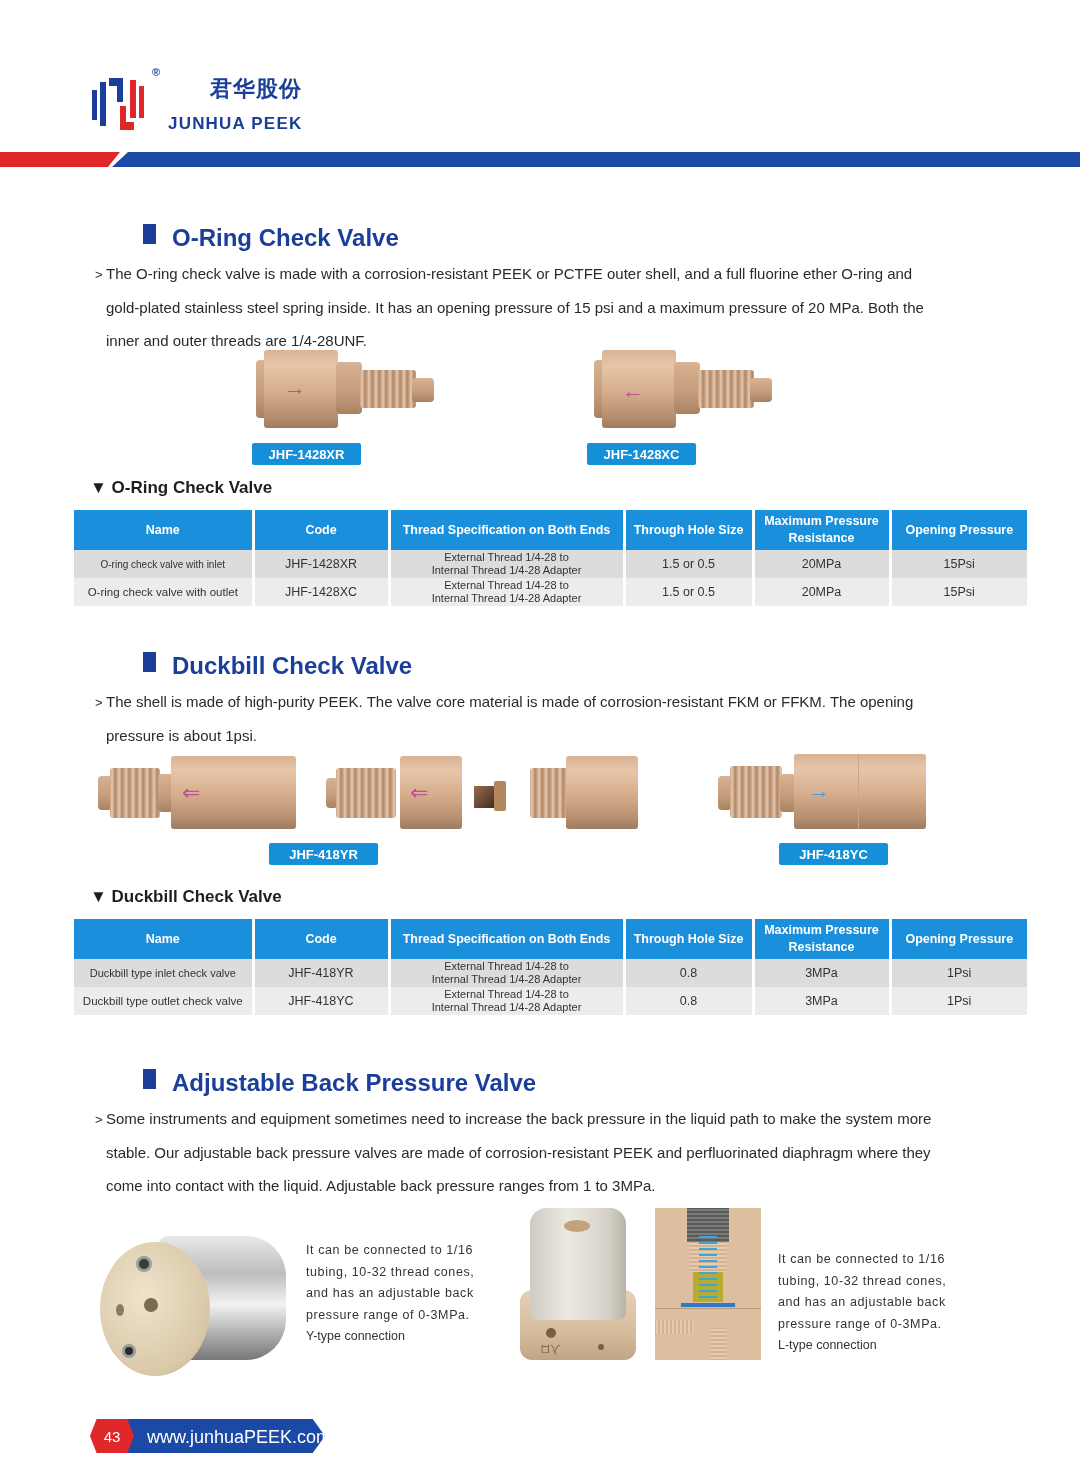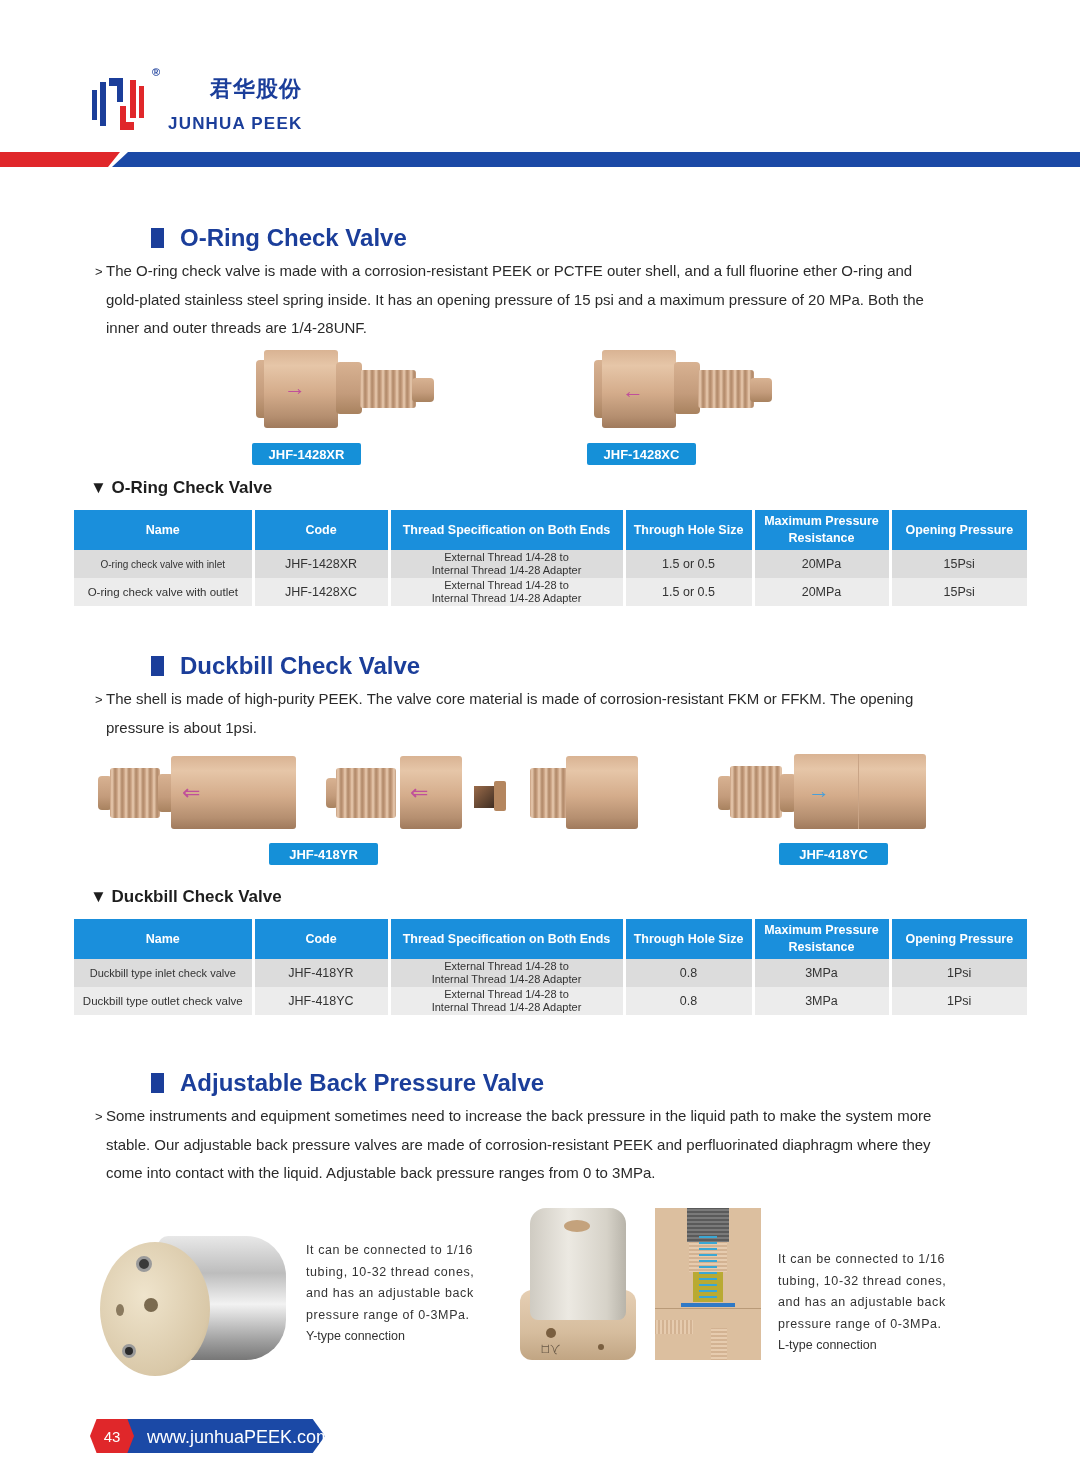--- a/index.html
+++ b/index.html
@@ -10,25 +10,25 @@
   .logo { position: absolute; left: 90px; top: 66px; width: 240px; height: 72px; }
   .logo-mark { position: absolute; left: 0; top: 6px; width: 62px; height: 64px; }
   .logo-reg { position: absolute; left: 62px; top: 0; font-size: 11px; color: #1b3e9a; font-weight: bold; }
   .logo-cn { position: absolute; left: 76px; top: 8px; font-family: "DejaVu Sans", sans-serif; font-size: 22px; font-weight: bold; color: #1b3e9a; letter-spacing: 1px; margin-left: 44px; }
   .logo-en { position: absolute; left: 78px; top: 48px; font-size: 17px; font-weight: bold; color: #1b3e9a; letter-spacing: 1.2px; }
 
   
   .stripe { position: absolute; left: 0; top: 152px; width: 1080px; height: 15px; }
 
   
-  .sec-title { position: absolute; left: 103px; display: flex; align-items: center; padding-left: 48px; }
+  .sec-title { position: absolute; left: 95px; display: flex; align-items: flex-start; padding-left: 48px; }
   .sec-bar { width: 13px; height: 20px; background: #1b3e9a; margin-right: 16px; }
   .sec-text { font-size: 24px; font-weight: bold; color: #1b3e9a; }
 
-  .para { position: absolute; left: 95px; width: 860px; font-size: 15px; line-height: 28px; color: #2a2a2a; }
+  .para { position: absolute; left: 95px; width: 860px; font-size: 15px; line-height: 33px; color: #2a2a2a; }
   .para .gt { display: inline-block; width: 11px; font-size: 13px; }
   .para .indent { padding-left: 11px; display: block; }
 
   .sub-title { position: absolute; left: 90px; font-size: 17px; font-weight: bold; color: #1e1e1e; }
 
   
   .prod-label { position: absolute; height: 22px; background: #1590d8; color: #fff; font-size: 13px; font-weight: bold; display: flex; align-items: center; justify-content: center; border-radius: 2px; }
 
   
   table.spec { position: absolute; left: 74px; width: 953px; border-collapse: collapse; table-layout: fixed; }
@@ -237,21 +237,21 @@
 </tbody>
   </table>
 
 <div class="sec-title" style="top:1069px;">
   <span class="sec-bar"></span>
   <span class="sec-text">Adjustable Back Pressure Valve</span>
 </div>
 <div class="para" style="top:1102px;">
   <span><span class="gt">&gt;</span><span>Some instruments and equipment sometimes need to increase the back pressure in the liquid path to make the system more</span></span>
   <span class="indent">stable. Our adjustable back pressure valves are made of corrosion-resistant PEEK and perfluorinated diaphragm where they</span>
-  <span class="indent">come into contact with the liquid. Adjustable back pressure ranges from 0 to 3MPa.</span>
+  <span class="indent">come into contact with the liquid. Adjustable back pressure ranges from 1 to 3MPa.</span>
 </div>
 
 <div class="part" style="left:98px;top:1234px;width:190px;height:146px;">
   <div style="position:absolute;left:60px;top:2px;width:128px;height:124px;border-radius:10px 40px 40px 10px;background:linear-gradient(180deg,#e8e8e8 0%,#bdbdbd 30%,#f2f2f2 55%,#9e9e9e 85%,#777 100%);"></div>
   <div style="position:absolute;left:2px;top:8px;width:110px;height:134px;border-radius:50%;background:radial-gradient(ellipse at 40% 40%,#efe4cc,#d9c8a8 70%,#b8a683);"></div>
   <div style="position:absolute;left:38px;top:22px;width:16px;height:16px;border-radius:50%;background:#3a3a3a;border:3px solid #9a9a9a;"></div>
   <div style="position:absolute;left:46px;top:64px;width:14px;height:14px;border-radius:50%;background:#7a6a4f;"></div>
   <div style="position:absolute;left:18px;top:70px;width:8px;height:12px;border-radius:50%;background:#8a7a5f;"></div>
   <div style="position:absolute;left:24px;top:110px;width:14px;height:14px;border-radius:50%;background:#2a2a2a;border:3px solid #9a9a9a;"></div>
 </div>

